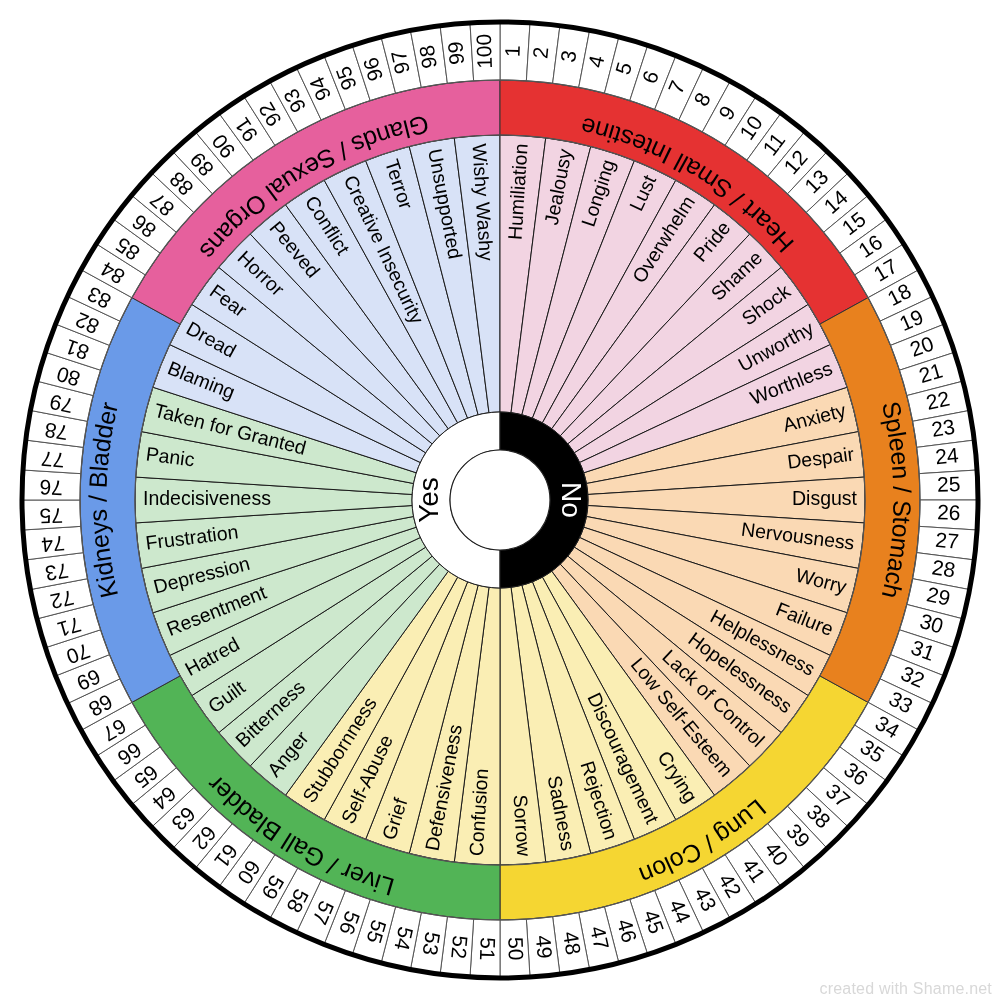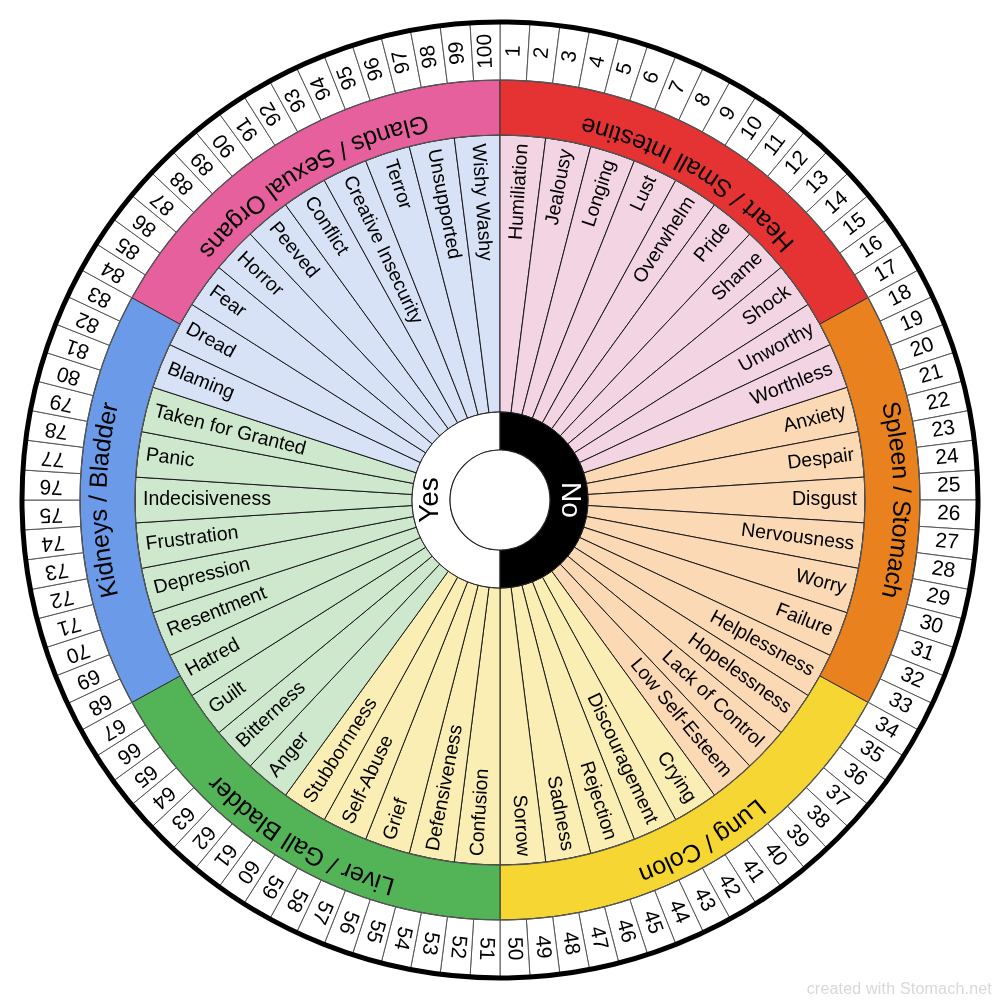--- a/index.html
+++ b/index.html
@@ -785,14 +785,14 @@
         <circle cx="500" cy="500" r="50" fill="#ffffff" stroke="#222" stroke-width="1.2"></circle>
         <text x="431" y="500" class="yesno-label" fill="#000000" transform="rotate(-90 431 500)">Yes</text>
         <text x="569" y="500" class="yesno-label" fill="#ffffff" transform="rotate(90 569 500)">No</text>
       </g>
     <g id="layer-outlines">
         <circle cx="500" cy="500" r="478" class="ring-outline"></circle>
         <circle cx="500" cy="500" r="420" class="ring-outline-thin"></circle>
         <circle cx="500" cy="500" r="365" class="ring-outline-thin"></circle>
       </g>
   </svg>
-  <div class="credit">created with Stomach.net</div>
+  <div class="credit">created with Shame.net</div>
 </div>
 
 </body></html>

